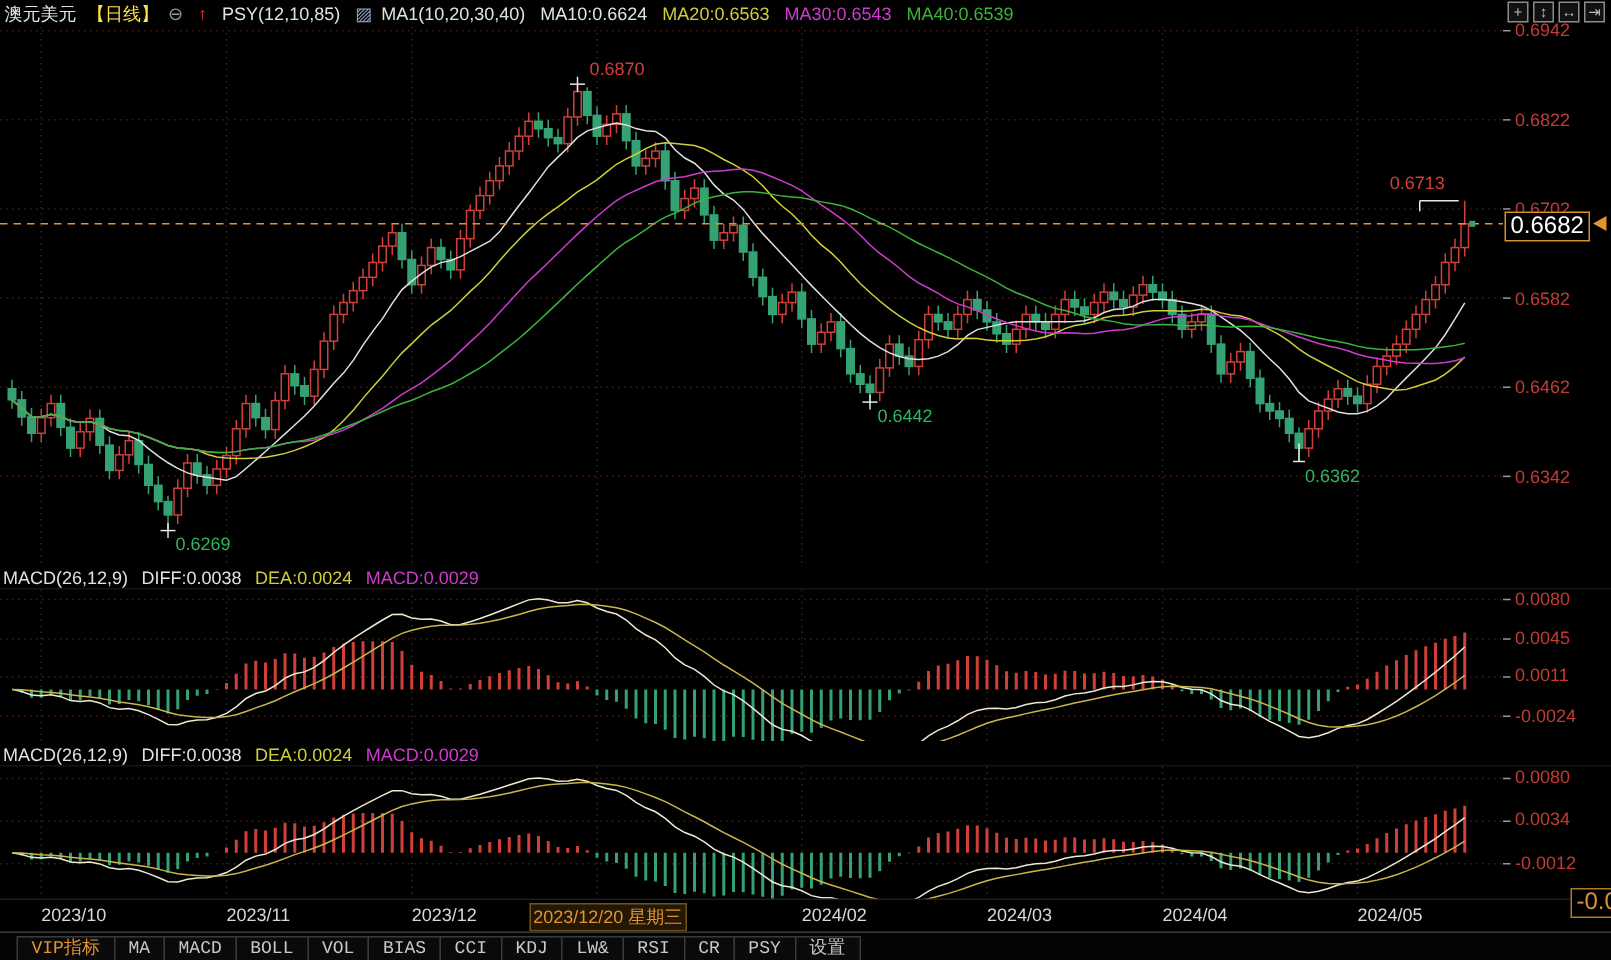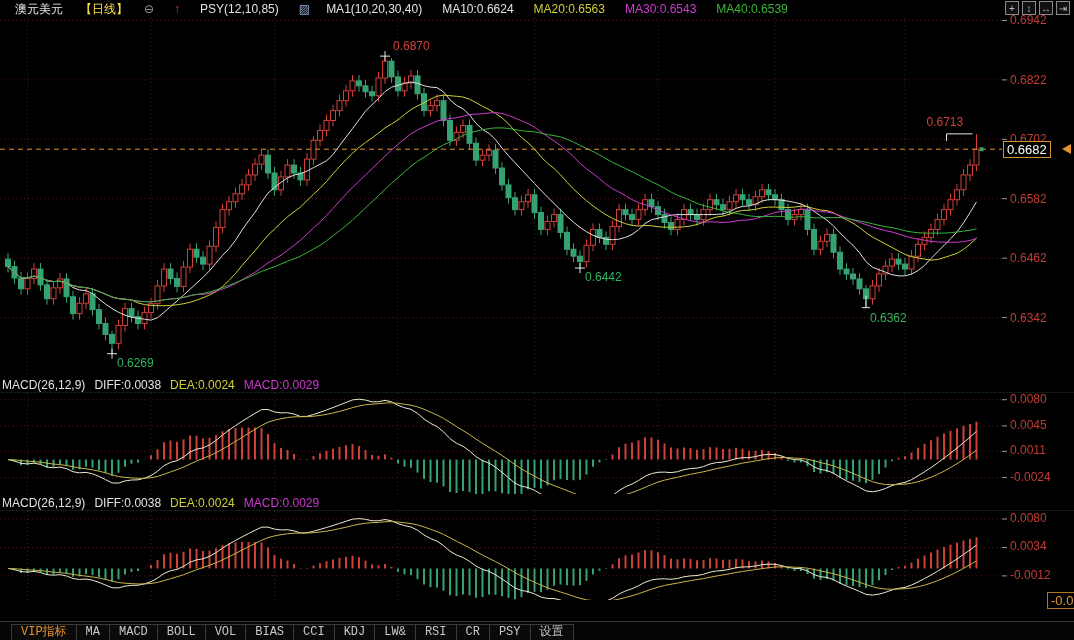--- a/index.html
+++ b/index.html
@@ -1,39 +1,39 @@
 <!DOCTYPE html>
 <html><head>
 <meta charset="utf-8">
 <style>
   html,body{margin:0;padding:0;background:#000;width:1074px;height:640px;overflow:hidden;
     font-family:"Liberation Sans","DejaVu Sans",sans-serif;}
   #app{position:relative;width:1074px;height:640px;background:#000;}
   
   #header{position:absolute;top:0;left:0;width:1074px;height:18px;display:flex;align-items:center;
-    gap:20px;font-size:12px;padding-left:15px;box-sizing:border-box;white-space:nowrap;}
+    gap:10px;font-size:12px;padding-left:3px;box-sizing:border-box;white-space:nowrap;}
   .c-white{color:#e2e2e2}.c-orange{color:#fde047}.c-gray{color:#9a9a9a}
   .c-red{color:#d04038}.c-yellow{color:#cfcf3a}.c-magenta{color:#cf3acf}.c-green{color:#3ab43a}
   .c-blue{color:#8fa8c8}
   #win-tools{position:absolute;right:4px;top:1px;display:flex;gap:3px;}
   .wt{width:14px;height:14px;border:1px solid #8a8a8a;color:#b8b8b8;font-size:10px;line-height:13px;
     text-align:center;box-sizing:border-box;background:#111;}
   
   svg{position:absolute;left:0;display:block;}
   #main-svg{top:18px;}
   #p1-svg{top:392px;border-top:1px solid #151515;}
   #p2-svg{top:510px;border-top:1px solid #151515;}
   
   .ind-label{position:absolute;left:2px;height:15px;font-size:12px;display:flex;gap:9px;
     align-items:center;white-space:nowrap;}
   #label1{top:377px;}
   #label2{top:495px;}
   
   .ylab{position:absolute;font-size:12px;color:#c23c34;left:1010px;}
-  .pricebox{position:absolute;left:1003px;font-size:13px;color:#fff;border:1px solid #d89030;
+  .pricebox{position:absolute;left:1003px;font-size:16px;color:#fff;border:1px solid #d89030;
     padding:0 3px;background:#000;}
   .pricebox.orange{color:#e2932f;border-color:#b07820;margin-left:44px;}
   #cp-arrow{position:absolute;left:1062px;top:144px;width:0;height:0;
     border-top:5px solid transparent;border-bottom:5px solid transparent;border-right:9px solid #e2932f;}
   
   #date-axis{position:absolute;top:599px;left:0;width:1074px;height:20px;border-top:1px solid #1c1c1c;}
   .dlab{position:absolute;top:3px;font-size:12px;color:#d8d8d8;white-space:nowrap;}
   .dlab.hl{color:#e2932f;background:#241804;border:1px solid #6e5420;padding:0 2px;top:2px;}
   
   #toolbar{position:absolute;top:621px;left:0;width:1074px;height:19px;border-top:1px solid #3a3a3a;
@@ -784,20 +784,30 @@
         <line x1="950.5" x2="950.5" y1="57.47916666666666" y2="33.66027880601511" stroke="#d04038" stroke-width="2"></line>
         <line x1="957" x2="957" y1="57.47916666666666" y2="31.795790207376907" stroke="#d04038" stroke-width="2"></line>
         <line x1="963.5" x2="963.5" y1="57.47916666666666" y2="29.545270618985224" stroke="#d04038" stroke-width="2"></line>
         <line x1="970" x2="970" y1="57.47916666666666" y2="28.023294473350653" stroke="#d04038" stroke-width="2"></line>
         <line x1="976.5" x2="976.5" y1="57.47916666666666" y2="26.158246958982804" stroke="#d04038" stroke-width="2"></line>
       </g>
       <polyline points="8,57.47916666666666 14.5,58.613148939537766 21,60.573352410108356 27.5,61.038487865283784 34,60.42558020096254 40.5,61.489518992849334 47,63.657887408859814 53.5,64.20166008467777 60,63.663618808830336 66.5,64.94652718653239 73,67.54287832806328 79.5,68.42699528136491 86,68.05814995983634 92.5,69.2263248350066 99,71.38819097048807 105.5,74.0081320310703 112,76.7598925159782 118.5,76.92117807139778 125,75.14965839399818 131.5,74.34919973500855 138,74.22005875005748 144.5,72.84342182294321 151,70.70230451359434 157.5,67.09917114761485 164,62.490252109275744 170.5,59.758937232471965 177,58.38189511140248 183.5,55.369888946901575 190,51.2591636353388 196.5,48.89825035993819 203,47.83657028093395 209.5,45.33972801260592 216,41.64831781236317 222.5,37.161667072621356 229,33.08916609272975 235.5,29.387551687991984 242,25.92009441907891 248.5,22.577001624002754 255,19.270836151929448 261.5,16.228493750900892 268,16.08991406822384 274.5,18.129334257814254 281,18.893708723137937 287.5,18.749012074717815 294,19.86587227113195 300.5,21.859796799262238 307,21.75715688864129 313.5,20.210293505679207 320,18.437008466414877 326.5,16.506535919098816 333,14.474910452909125 339.5,12.387186551317793 346,10.279302609473907 352.5,8.179645233720965 359,7.589468205102938 365.5,8.28726529240598 372,9.788992497390801 378.5,9.734108389264806 385,8.558889627116544 391.5,9.773344687928878 398,12.64899706739924 404.5,14.624028958746186 411,15.969546175767139 417.5,19.271699214639035 424,23.970590509188636 430.5,27.54088639259427 437,30.186267969452246 443.5,34.54203364081165 450,40.188205475425065 456.5,44.020035134669364 463,46.48531121627208 469.5,50.31701020271793 476,55.07699520561587 482.5,58.340667587625994 489,60.394822419003134 495.5,63.74590491364508 502,67.97630269691436 508.5,72.45298443686521 515,76.97300022244613 521.5,79.50331394872208 528,80.54451596530217 534.5,82.87234832246769 541,86.08308923553399 547.5,87.48379912706905 554,87.54903819417065 560.5,89.03240359970724 567,91.51132504608654 573.5,93.75591918288045 580,95.64343339559905 586.5,95.06031660998221 593,92.59746904988057 599.5,91.05653628728294 606,90.15685477611761 612.5,87.30465201825817 619,83.05380703618961 625.5,79.92495981114136 632,77.71082703646738 638.5,74.75947585234982 645,71.26416552902722 651.5,69.05883060998053 658,67.98789935749495 664.5,67.81795025120496 671,68.25722842559156 677.5,67.49249378117398 684,65.79315917495305 690.5,64.86006108039938 697,64.53792433366988 703.5,63.21902476919891 710,61.13421586962379 716.5,59.95220137207564 723,59.490974676657366 729.5,58.31783090979442 736,56.69889367151104 742.5,55.932423321106974 749,55.84257483841936 755.5,55.001974113874745 762,53.681363838044554 768.5,53.18301324265098 775,53.334562403672535 781.5,54.48660100037928 788,56.4093701965906 794.5,57.43496894098777 801,57.74596862775802 807.5,59.95873195607524 814,63.63626436733416 820.5,65.65849836563841 827,66.459407895439 833.5,68.75949096033895 840,72.1093212582363 846.5,75.06014253775423 853,77.66472232105467 859.5,80.46138422675726 866,83.37666703285056 872.5,84.08369929999142 879,83.15117055240472 885.5,81.33914117913363 892,78.95730142563718 898.5,77.33945836098825 905,76.33862515870901 911.5,74.05768097341128 918,70.89840165284971 924.5,67.58000697798654 931,64.07615858561655 937.5,60.269727284509784 944,56.26960773639974 950.5,52.16332354517362 957,48.02065718844331 963.5,43.403660388287285 970,38.960688291305495 976.5,34.11304957066109 " fill="none" stroke="#ecead0"></polyline>
       <polyline points="8,57.47916666666666 14.5,57.705963121240885 21,58.279440979014375 27.5,58.831250356268264 34,59.150116325207115 40.5,59.61799685873555 47,60.42597496876041 53.5,61.18111199194389 60,61.67761335532118 66.5,62.33139612156343 73,63.37369256286339 79.5,64.3843531065637 86,65.11911247721822 92.5,65.9405549487759 99,67.03008215311833 105.5,68.42569212870873 112,70.09253220616262 118.5,71.45826137920966 125,72.19654078216736 131.5,72.62707257273561 138,72.94566980819998 144.5,72.92522021114863 151,72.48063707163777 157.5,71.40434388683317 164,69.6215255313217 170.5,67.64900787155176 177,65.79558531952189 183.5,63.71044604499783 190,61.220189563066036 196.5,58.75580172244045 203,56.57195543413916 209.5,54.325509949832515 216,51.79007152233864 222.5,48.86439063239519 229,45.709345724462096 235.5,42.444986917168066 242,39.14000841755024 248.5,35.82740705884074 255,32.51609287745848 261.5,29.25857305214696 268,26.624841255362334 274.5,24.92573985585272 281,23.719333629309762 287.5,22.725269318391376 294,22.153389908939488 300.5,22.09467128700404 307,22.02716840733149 313.5,21.66379342700103 320,21.018436434883796 326.5,20.1160563317268 333,18.987827155963263 339.5,17.667699035034165 346,16.190019749922108 352.5,14.587944846681873 359,13.188249518366082 365.5,12.20805267317406 372,11.724240638017411 378.5,11.326214188266885 385,10.772749276036812 391.5,10.572868358415223 398,10.988094100212026 404.5,11.71528107191886 411,12.56613409268851 417.5,13.907247117078617 424,15.919915795500616 430.5,18.244109914919346 437,20.632541525825918 443.5,23.414439948823066 450,26.769193054143464 456.5,30.219361470248646 463,33.47255141945333 469.5,36.84144317610625 476,40.48855358200818 482.5,44.05897638313174 489,47.32614559030602 495.5,50.610097454973825 502,54.08333850336193 508.5,57.757267690062584 515,61.600414196539305 521.5,65.18099414697585 528,68.25369851064113 534.5,71.17742847300644 541,74.15856062551195 547.5,76.82360832582339 554,78.96869429949282 560.5,80.9814361595357 567,83.08741393684588 573.5,85.2211149860528 580,87.30557866796204 586.5,88.85652625636608 593,89.60471481506899 599.5,89.89507910951177 606,89.94743424283295 612.5,89.418877797918 619,88.14586364557232 625.5,86.50168287868613 632,84.74351171024237 638.5,82.74670453866386 645,80.45019673673654 651.5,78.17192351138533 658,76.13511868060726 664.5,74.4716849947268 671,73.22879368089976 677.5,72.0815337009546 684,70.82385879575429 690.5,69.6310992526833 697,68.61246426888063 703.5,67.53377636894429 710,66.25386426908018 716.5,64.99353168967927 723,63.8930202870749 729.5,62.7779824116188 736,61.562164663597244 742.5,60.436216395099194 749,59.517488083763226 755.5,58.61438528978554 762,57.627780999437334 768.5,56.738827448080066 775,56.05797443919856 781.5,55.743699751434704 788,55.87683384046588 794.5,56.18846086057026 801,56.499962414007804 807.5,57.19171632242129 814,58.48062593140387 820.5,59.916200418250774 827,61.22484191368842 833.5,62.73177172301853 840,64.60728163006209 846.5,66.69785381160051 853,68.89122751349134 859.5,71.20525885614452 866,73.63954049148573 872.5,75.72837225318688 879,77.21293191303045 885.5,78.03817376625108 892,78.2219992981283 898.5,78.04549111070028 905,77.70411792030204 911.5,76.9748305309239 918,75.75954475530905 924.5,74.12363719984455 931,72.11414147699895 937.5,69.74525863850111 944,67.05012845808085 950.5,64.0727674754994 957,60.86234541808819 963.5,57.370608412128014 970,53.6886243879635 976.5,49.77350942450302 " fill="none" stroke="#c9b54b"></polyline>
     </svg>
 
+  <div id="date-axis">
+      <div class="dlab" style="left: 27.5px;">2023/10</div>
+      <div class="dlab" style="left: 151px;">2023/11</div>
+      <div class="dlab" style="left: 274.5px;">2023/12</div>
+      <div class="dlab hl" style="left: 352.5px;">2023/12/20 星期三</div>
+      <div class="dlab" style="left: 534.5px;">2024/02</div>
+      <div class="dlab" style="left: 658px;">2024/03</div>
+      <div class="dlab" style="left: 775px;">2024/04</div>
+      <div class="dlab" style="left: 905px;">2024/05</div>
+    </div>
   <div id="toolbar"><span class="tb active">VIP指标</span><span class="tb">MA</span><span class="tb">MACD</span><span class="tb">BOLL</span><span class="tb">VOL</span><span class="tb">BIAS</span><span class="tb">CCI</span><span class="tb">KDJ</span><span class="tb">LW&amp;</span><span class="tb">RSI</span><span class="tb">CR</span><span class="tb">PSY</span><span class="tb">设置</span></div>
   <div id="axis-layer">
       <div class="ylab" style="top: 13.4758px;">0.6942</div>
       <div class="ylab" style="top: 72.8949px;">0.6822</div>
       <div class="ylab" style="top: 132.314px;">0.6702</div>
       <div class="ylab" style="top: 191.733px;">0.6582</div>
       <div class="ylab" style="top: 251.152px;">0.6462</div>
       <div class="ylab" style="top: 310.571px; text-align: center;">0.6342</div>
       <div class="pricebox" style="top: 141.217px;">0.6682</div>
       <div class="ylab" style="top: 391.733px;">0.0080</div>

